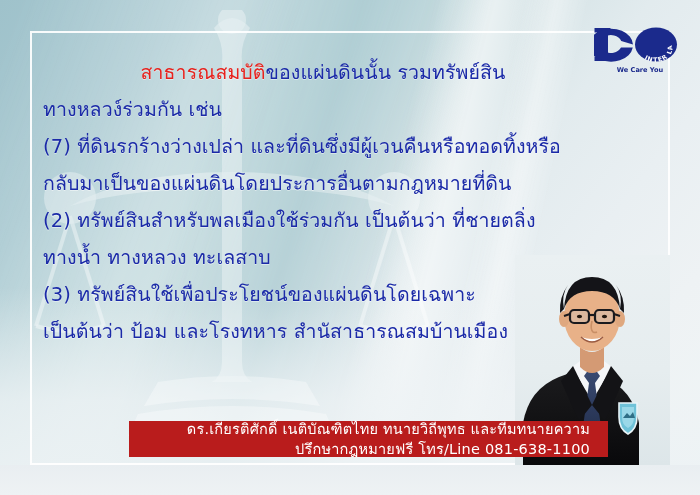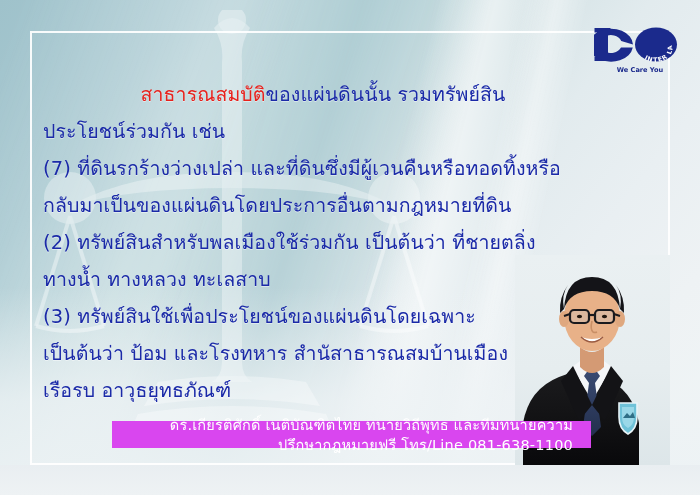--- a/index.html
+++ b/index.html
@@ -69,21 +69,21 @@
   }
 
   
   .logo{
     position:absolute; right:14px; top:22px; width:92px; height:62px;
   }
   .logo svg{ display:block; }
 
   
   .body-text{
-    position:absolute; left:43px; top:76px; width:560px;
+    position:absolute; left:43px; top:54px; width:560px;
   }
   .tline{
     color:#1b2aa8;
     font-size:19.5px;
     line-height:37px;
     white-space:nowrap;
     letter-spacing:.1px;
     text-shadow:0 1px 0 rgba(255,255,255,.45);
   }
   .tline.center{ text-align:center; }
@@ -92,22 +92,22 @@
   
   .portrait{
     position:absolute; right:30px; bottom:30px;
     width:155px; height:210px;
     overflow:hidden;
   }
   .portrait svg{ display:block; }
 
   
   .bluebar{
-    position:absolute; left:112px; top:421px; width:479px; height:27px;
-    background:#d946ef;
+    position:absolute; left:129px; top:421px; width:479px; height:36px;
+    background:#b91c1c;
     display:flex; flex-direction:column;
     align-items:flex-end; justify-content:center;
     padding:2px 18px 2px 10px;
     z-index:4;
   }
   .bluebar .bl{
     color:#ffffff; font-size:14.5px; line-height:20px;
     white-space:nowrap; letter-spacing:.2px;
   }
 
@@ -181,28 +181,27 @@
           <textPath href="#arcpath" startOffset="4%">INTER LAW</textPath>
         </text>
       </g>
 
       <text x="46" y="50" font-size="6.6" font-weight="bold" fill="#1b2a8c" text-anchor="middle" font-family="'DejaVu Sans','Liberation Sans',sans-serif">We Care You</text>
     </svg>
   </div>
 
   <div class="body-text">
     <div class="tline center"><span class="hl">สาธารณสมบัติ</span><span>ของแผ่นดินนั้น รวมทรัพย์สิน</span></div>
-    <div class="tline">ประโยชน์ร่วมกัน เช่น</div>
+    <div class="tline">ทางหลวง์ร่วมกัน เช่น</div>
     <div class="tline">(7) ที่ดินรกร้างว่างเปล่า และที่ดินซึ่งมีผู้เวนคืนหรือทอดทิ้งหรือ</div>
     <div class="tline">กลับมาเป็นของแผ่นดินโดยประการอื่นตามกฎหมายที่ดิน</div>
     <div class="tline">(2) ทรัพย์สินสำหรับพลเมืองใช้ร่วมกัน เป็นต้นว่า ที่ชายตลิ่ง</div>
     <div class="tline">ทางน้ำ ทางหลวง ทะเลสาบ</div>
     <div class="tline">(3) ทรัพย์สินใช้เพื่อประโยชน์ของแผ่นดินโดยเฉพาะ</div>
     <div class="tline">เป็นต้นว่า ป้อม และโรงทหาร สำนัสาธารณสมบ้านเมือง</div>
-    <div class="tline">เรือรบ อาวุธยุทธภัณฑ์</div>
   </div>
 
   <div class="portrait">
     <svg viewBox="0 0 155 210" width="155" height="210" aria-hidden="true">
       <defs>
         <linearGradient id="pbg" x1="0" y1="0" x2="0" y2="1">
           <stop offset="0%" stop-color="#eaf0f2"></stop>
           <stop offset="55%" stop-color="#e6edef"></stop>
           <stop offset="100%" stop-color="#dde6e9"></stop>
         </linearGradient>

